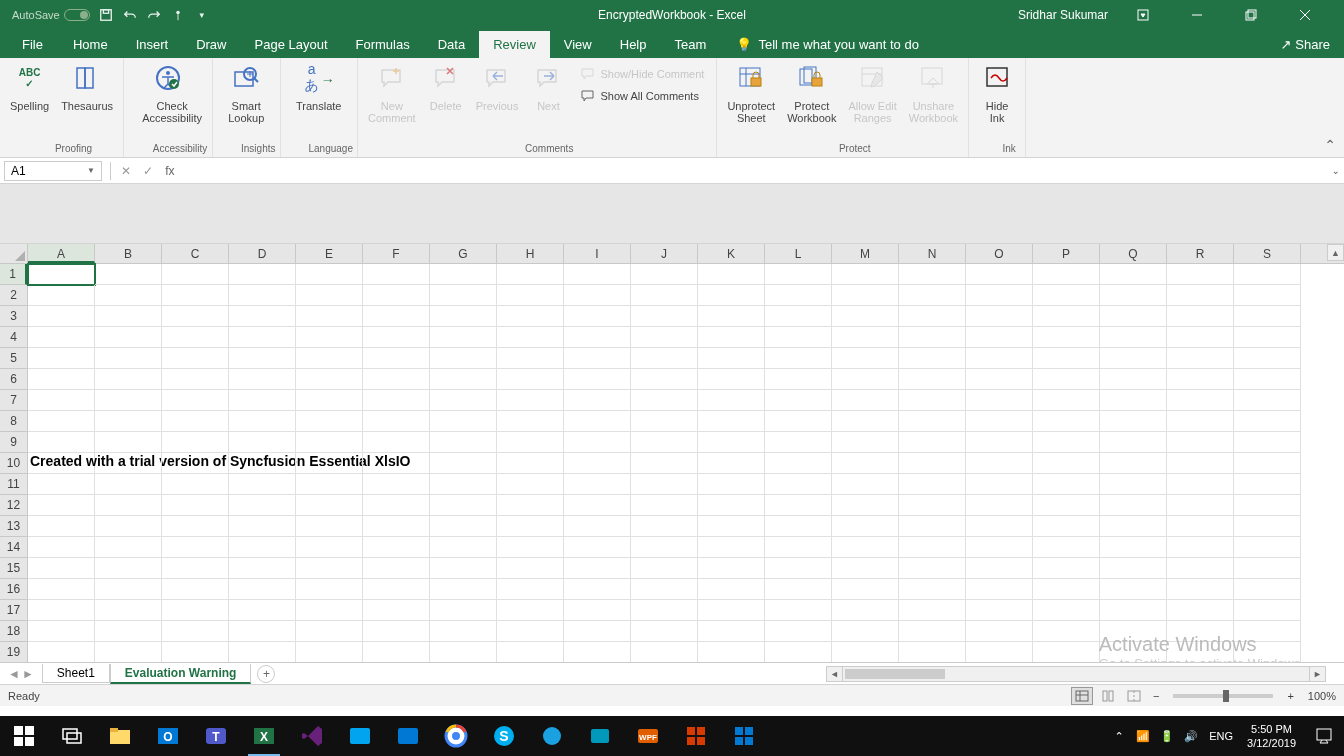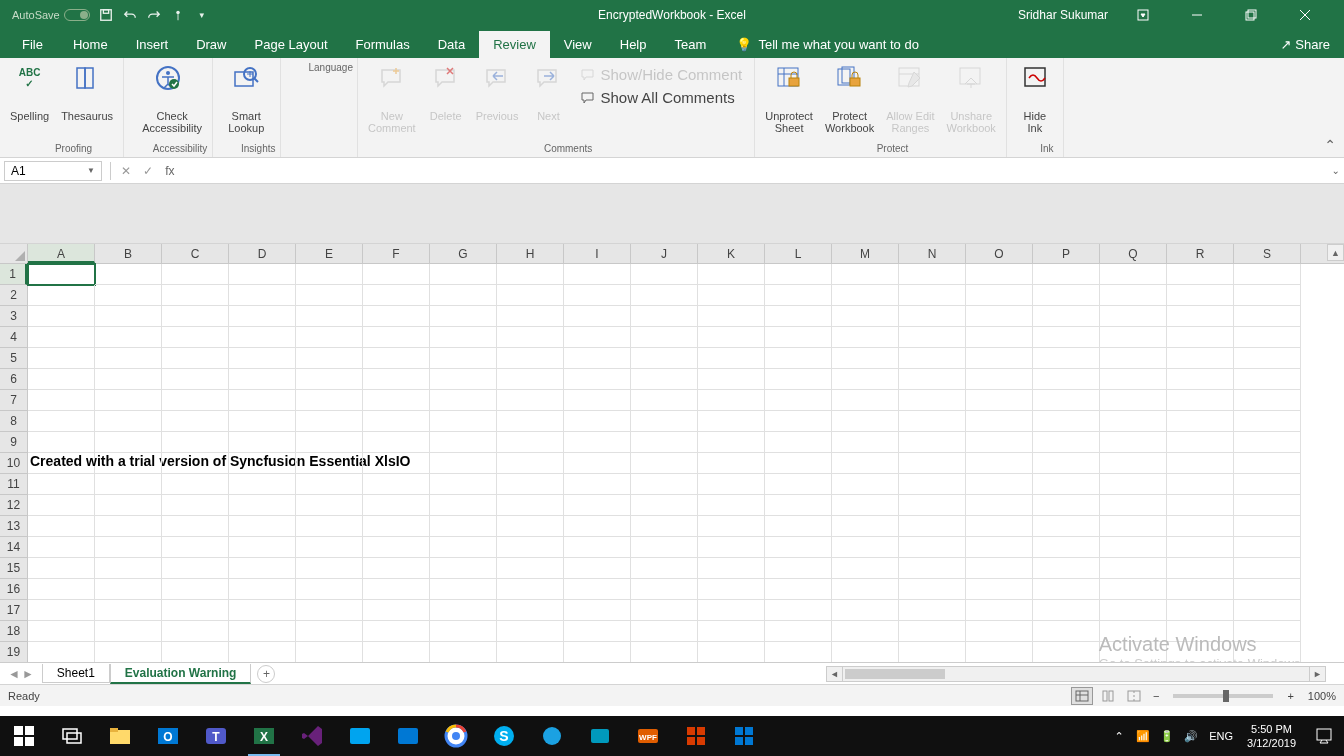--- a/index.html
+++ b/index.html
@@ -25,22 +25,22 @@
 .tell-me { display: flex; align-items: center; gap: 6px; margin-left: 8px; color: #fff; font-size: 13px; padding: 6px 8px; }
 .share { position: absolute; right: 8px; color: #fff; font-size: 13px; display: flex; align-items: center; gap: 4px; padding: 6px; }
 
 
 .ribbon { height: 100px; background: #f3f3f3; border-bottom: 1px solid #d4d4d4; display: flex; position: relative; }
 .ribbon-group { display: flex; flex-direction: column; align-items: center; border-right: 1px solid #e1e1e1; padding: 2px 4px 0 4px; }
 .ribbon-group-items { display: flex; flex: 1; align-items: flex-start; gap: 0; }
 .ribbon-group-label { font-size: 10px; color: #666; padding: 2px 0 3px 0; margin-left: 24px; }
 .ribbon-btn-large { display: flex; flex-direction: column; align-items: center; padding: 2px 6px; font-size: 11px; color: #444; text-align: center; cursor: pointer; min-width: 48px; }
 .ribbon-btn-large.disabled { opacity: 0.5; color: #999; }
-.ribbon-icon { width: 32px; height: 32px; display: flex; align-items: center; justify-content: center; margin-bottom: 16px; }
-.ribbon-btn-small { display: flex; align-items: center; gap: 4px; font-size: 15px; color: #444; padding: 2px 4px; cursor: pointer; }
+.ribbon-icon { width: 32px; height: 32px; display: flex; align-items: center; justify-content: center; margin-bottom: 6px; }
+.ribbon-btn-small { display: flex; align-items: center; gap: 4px; font-size: 11px; color: #444; padding: 2px 4px; cursor: pointer; }
 .ribbon-btn-small.disabled { opacity: 0.5; color: #999; }
 .ribbon-collapse { position: absolute; right: 8px; bottom: 4px; font-size: 14px; color: #666; cursor: pointer; }
 
 
 .formula-bar { height: 26px; background: #fff; border-bottom: 1px solid #d4d4d4; display: flex; align-items: center; font-size: 12px; }
 .name-box { width: 98px; border: 1px solid #ccc; padding: 2px 6px; margin: 2px 4px; display: flex; justify-content: space-between; align-items: center; text-align: center; }
 .name-box-arrow { font-size: 8px; color: #666; }
 .fb-divider { width: 1px; height: 18px; background: #ccc; margin: 0 4px; }
 .fb-btn { padding: 2px 6px; color: #999; cursor: pointer; }
 .fx-label { color: #666; padding: 0 6px; }
@@ -241,20 +241,26 @@
             </svg>
           </div>
         <span style="white-space:pre-line;">Smart
 Lookup</span>
       </div>
     </div>
     <div class="ribbon-group-label">Insights</div>
   </div>
 
   <div class="ribbon-group">
+    <div class="ribbon-group-items">
+      <div class="ribbon-btn-large">
+        <div class="ribbon-icon" style="font-size:14px;color:#4472c4;">aあ<br><span style="color:#217346;">→</span></div>
+        <span>Translate</span>
+      </div>
+    </div>
     <div class="ribbon-group-label">Language</div>
   </div>
 
   <div class="ribbon-group">
     <div class="ribbon-group-items">
       <div class="ribbon-btn-large disabled">
         <div class="ribbon-icon">
             <svg width="28" height="28" viewBox="0 0 28 28" fill="none" stroke="#bbb" stroke-width="1.5">
               <path d="M4 6 H22 V18 H10 L6 22 V18 H4 Z"></path>
               <path d="M18 4 V10 M15 7 H21" stroke="#e8a33d"></path>

